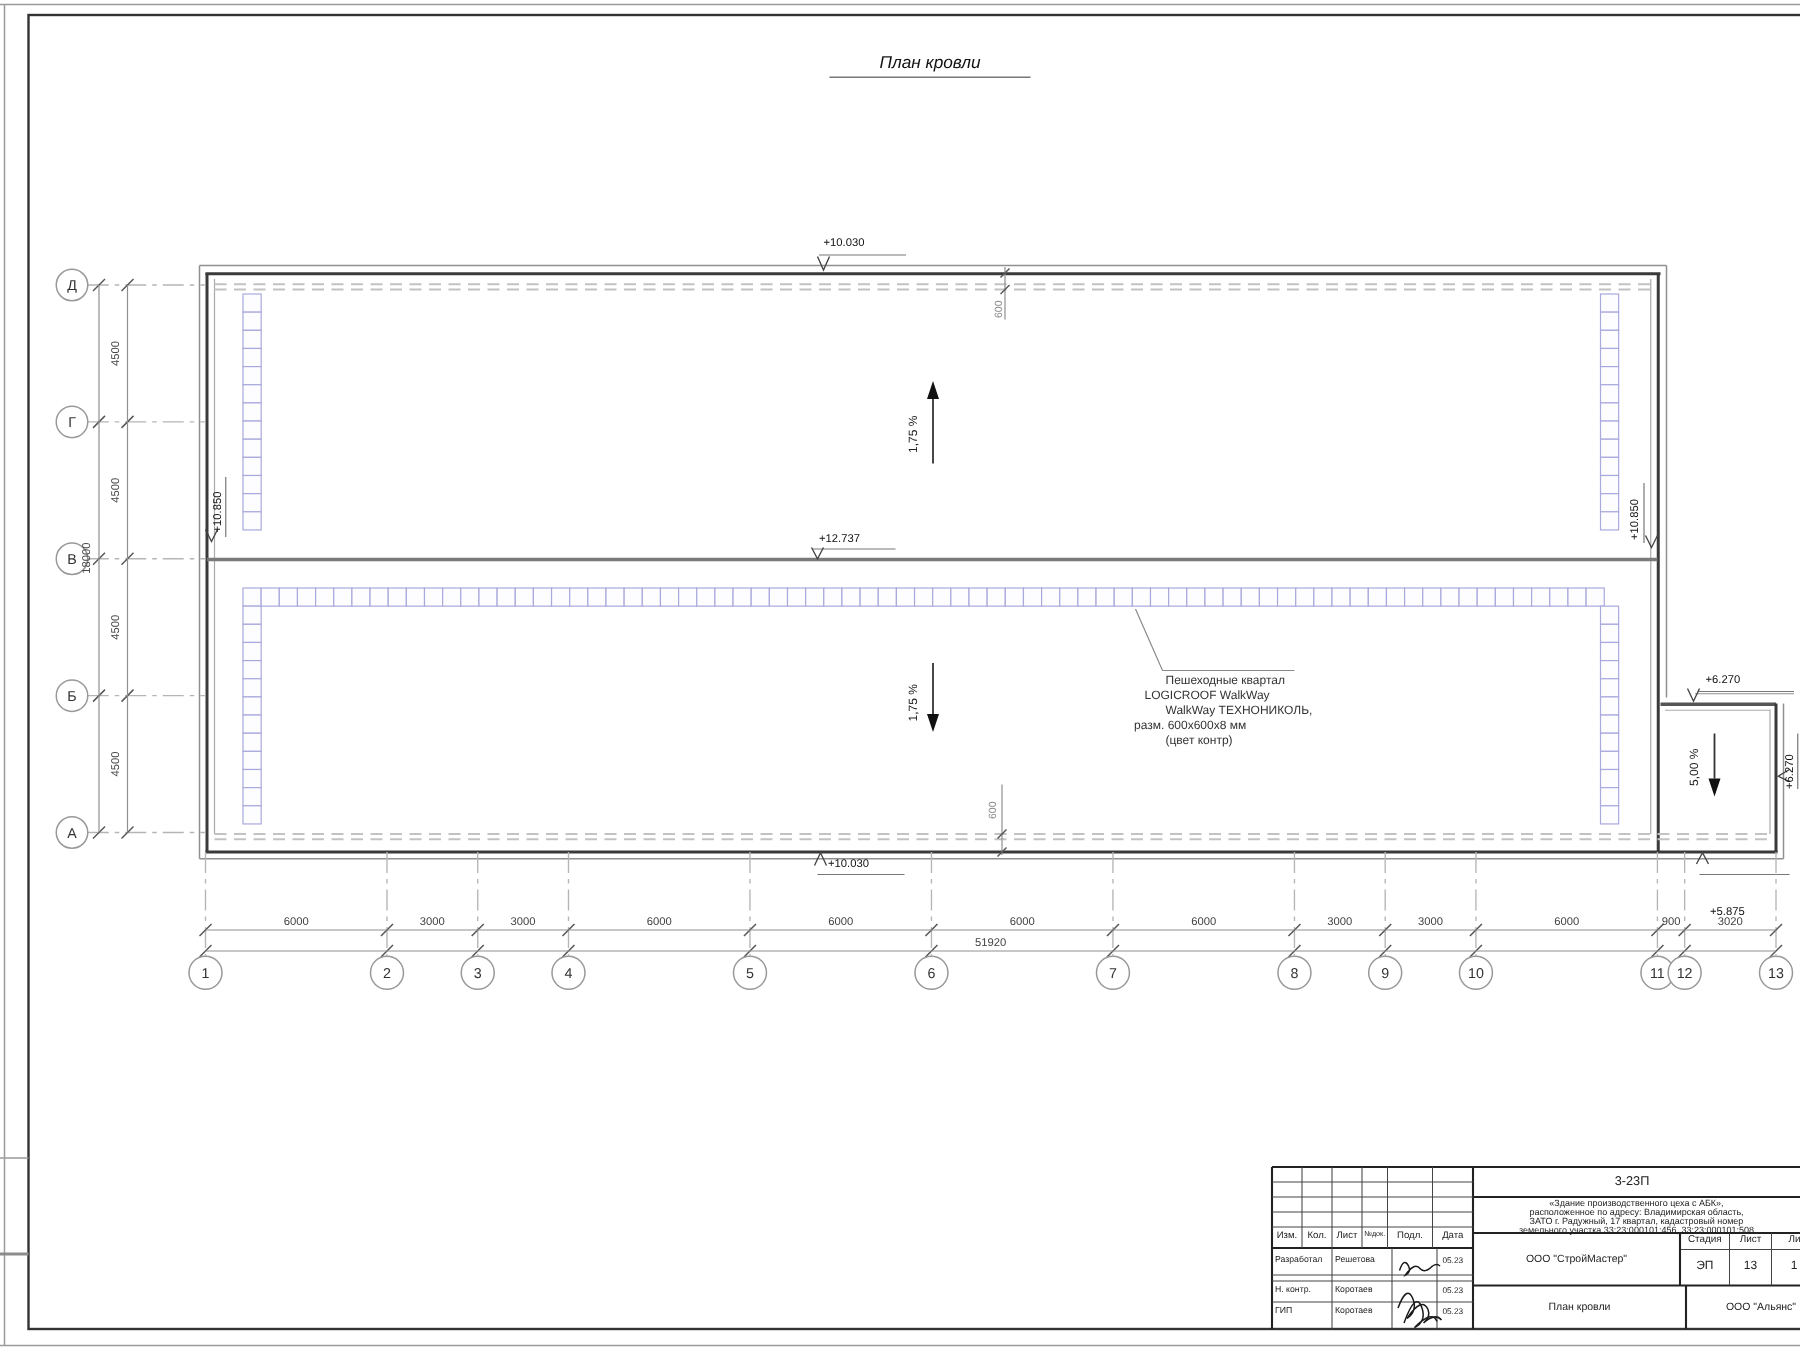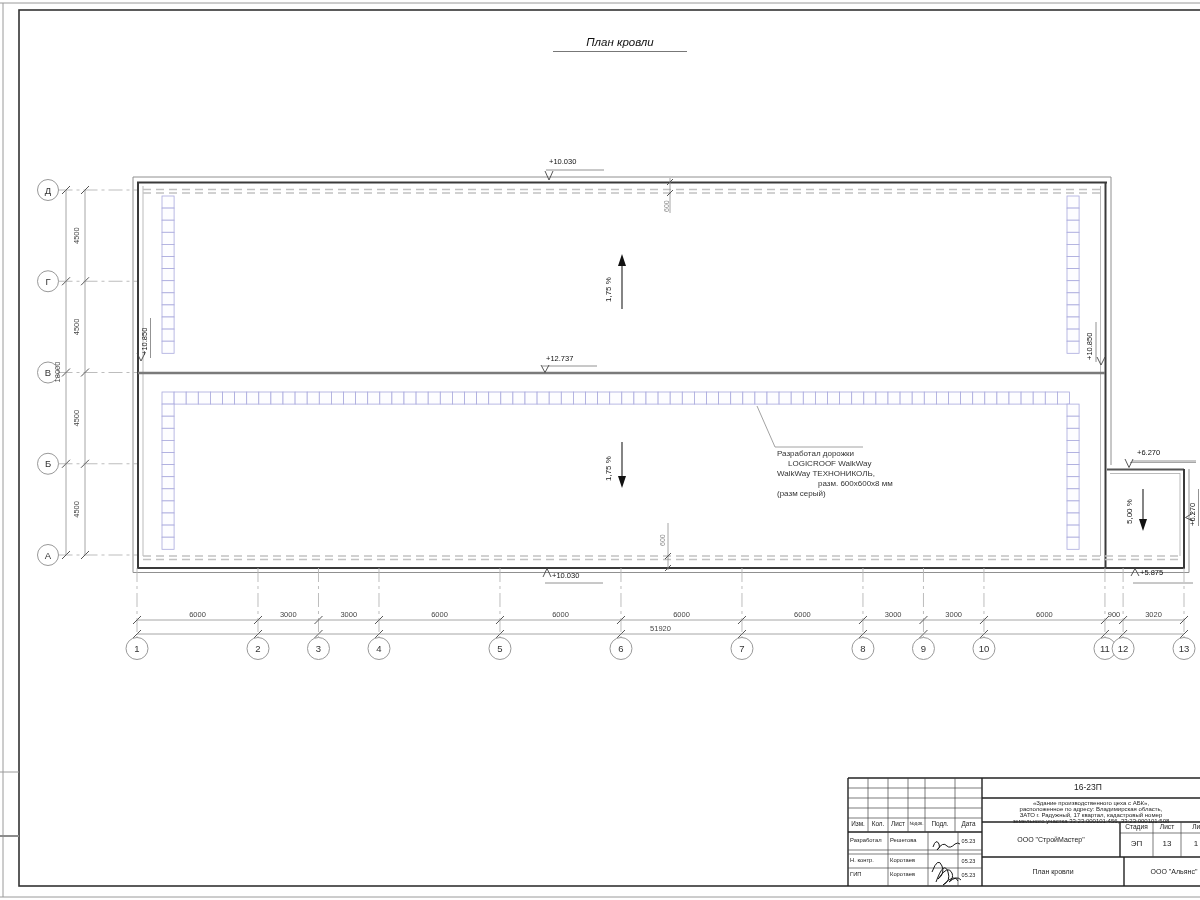--- a/index.html
+++ b/index.html
@@ -407,39 +407,39 @@
 
   <div class="lbl title" style="left:553px;top:37px">План кровли</div>
 
   <div class="lbl st" style="left:549px;top:158px">+10.030</div>
   <div class="lbl st" style="left:546px;top:355px">+12.737</div>
   <div class="lbl st" style="left:552px;top:572px">+10.030</div>
   <div class="lbl st rv" style="left:141px;top:355px">+10.850</div>
   <div class="lbl st rv" style="left:1086px;top:360px">+10.850</div>
   <div class="lbl st" style="left:1137px;top:449px">+6.270</div>
   <div class="lbl st rv" style="left:1189px;top:526px">+6.270</div>
-  <div class="lbl st" style="left:1140px;top:569px">+5.875</div>
+  <div class="lbl st" style="left:1140px;top:604px">+5.875</div>
 
   <div class="lbl slope rv" style="left:605px;top:302px">1,75 %</div>
   <div class="lbl slope rv" style="left:605px;top:481px">1,75 %</div>
   <div class="lbl slope rv" style="left:1126px;top:524px">5,00 %</div>
 
   <div class="lbl dim600 rv" style="left:663px;top:212px">600</div>
   <div class="lbl dim600 rv" style="left:659px;top:546px">600</div>
 
   <div>
-    <div class="lbl note" style="left:777px;top:449px">Разработал дорожки</div>
-    <div class="lbl note" style="left:788px;top:459px">LOGICROOF WalkWay</div>
+    <div class="lbl note" style="left:777px;top:449px">Пешеходные квартал</div>
+    <div class="lbl note" style="left:763px;top:459px">LOGICROOF WalkWay</div>
     <div class="lbl note" style="left:777px;top:469px">WalkWay ТЕХНОНИКОЛЬ,</div>
-    <div class="lbl note" style="left:818px;top:479px">разм. 600х600х8 мм</div>
-    <div class="lbl note" style="left:777px;top:489px">(разм серый)</div>
+    <div class="lbl note" style="left:756px;top:479px">разм. 600х600х8 мм</div>
+    <div class="lbl note" style="left:777px;top:489px">(цвет контр)</div>
   </div>
 
   <div>
-    <div class="lbl ctr" style="left:982px;top:783px;width:212px;font-size:8.5px">16-23П</div>
+    <div class="lbl ctr" style="left:982px;top:783px;width:212px;font-size:8.5px">3-23П</div>
     <div class="lbl ctr" style="left:984px;top:800px;width:214px;font-size:6px">«Здание производственного цеха с АБК»,</div>
     <div class="lbl ctr" style="left:984px;top:806px;width:214px;font-size:6px">расположенное по адресу: Владимирская область,</div>
     <div class="lbl ctr" style="left:984px;top:812px;width:214px;font-size:6px">ЗАТО г. Радужный, 17 квартал, кадастровый номер</div>
     <div class="lbl ctr" style="left:984px;top:818px;width:214px;font-size:6px">земельного участка 33:23:000101:456, 33:23:000101:508</div>
 
     <div class="lbl ctr" style="left:848px;top:821px;width:20px;font-size:6.4px">Изм.</div>
     <div class="lbl ctr" style="left:868px;top:821px;width:20px;font-size:6.4px">Кол.</div>
     <div class="lbl ctr" style="left:888px;top:821px;width:20px;font-size:6.4px">Лист</div>
     <div class="lbl ctr" style="left:908px;top:822px;width:17px;font-size:4.8px">№док.</div>
     <div class="lbl ctr" style="left:925px;top:821px;width:30px;font-size:6.4px">Подл.</div>

